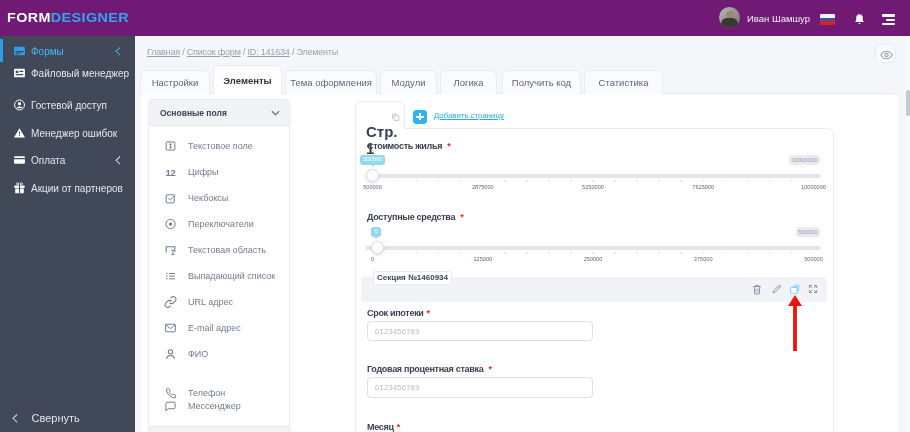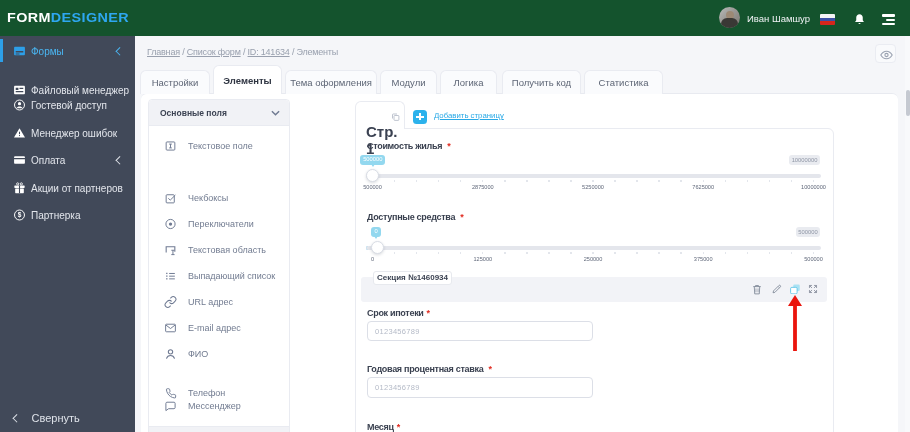--- a/index.html
+++ b/index.html
@@ -1,17 +1,17 @@
 <!DOCTYPE html>
 <html><head><meta charset="utf-8">
 <style>
 *{margin:0;padding:0;box-sizing:border-box}
 html,body{width:910px;height:432px;overflow:hidden}
 body{font-family:"Liberation Sans",sans-serif;background:#f5f6f9;position:relative}
-#navbar{position:absolute;left:0;top:0;width:910px;height:36px;background:#14532d;z-index:5}
+#navbar{position:absolute;left:0;top:0;width:910px;height:36px;background:#701a75;z-index:5}
 #logo{position:absolute;left:7px;top:12px;font-weight:bold;font-size:11.5px;letter-spacing:.3px;color:#fff;transform:scaleX(1.25) scaleY(1.1);transform-origin:0 50%;white-space:nowrap}
 #logo b{color:#2ea7f0}
 #avatar{position:absolute;left:719px;top:7px;width:21px;height:21px;border-radius:50%;background:linear-gradient(135deg,#b9bcba 0%,#9a9895 45%,#7a7671 100%);overflow:hidden}
 #avatar:before{content:"";position:absolute;left:6.5px;top:3.5px;width:8px;height:8px;border-radius:50%;background:#9c8975}
 #avatar:after{content:"";position:absolute;left:2px;top:11px;width:17px;height:11px;border-radius:6px 6px 0 0;background:#3a3835}
 #uname{position:absolute;left:747px;top:13px;font-size:9.5px;color:#f0f2f5}
 #flag{position:absolute;left:820px;top:14px;width:15px;height:10.5px;border-radius:1px;overflow:hidden}
 #flag div{height:3.5px}
 .f-w{background:#f4f4f4}.f-b{background:#3c50a5}.f-r{background:#d6261c}
 #sidebar{position:absolute;left:0;top:36px;width:135px;height:396px;background:#414959;z-index:4}
@@ -93,21 +93,21 @@
   <div style="position:absolute;left:882px;top:22.5px;width:13px;height:2.6px;background:#fff;border-radius:1px"></div>
 </div>
 <div id="sidebar">
   <div class="mi act" style="top:1px">
     <svg width="13" height="13" viewBox="0 0 24 24" fill="#2d9fe8">
         <path d="M4 4h16c1.1 0 2 .9 2 2v12c0 1.1-.9 2-2 2H4c-1.1 0-2-.9-2-2V6c0-1.1.9-2 2-2zm1 8.2v2.6h14v-2.6H5zm0 4.6v1.6h7v-1.6H5z" fill-rule="evenodd"></path>
       </svg>
     <div class="t">Формы</div>
       <div class="chev"></div>
   </div>
-  <div class="mi" style="top:40px">
+  <div class="mi" style="top:23px">
     <svg width="13" height="13" viewBox="0 0 24 24" fill="#fff">
         <path d="M4 4h16c1.1 0 2 .9 2 2v12c0 1.1-.9 2-2 2H4c-1.1 0-2-.9-2-2V6c0-1.1.9-2 2-2zm1 4v4h5V8H5zm7 0v2h7V8h-7zm-7 6v2h14v-2H5z" fill-rule="evenodd"></path>
       </svg>
     <div class="t">Файловый менеджер</div>
   </div>
   <div class="mi" style="top:55.8px">
     <svg width="13" height="13" viewBox="0 0 24 24" fill="none" stroke="#fff" stroke-width="1.8">
         <circle cx="12" cy="12" r="9.2"></circle>
         <circle cx="12" cy="9.5" r="3" fill="#fff" stroke="none"></circle>
         <path d="M6 18.2c1.3-2.4 3.4-3.6 6-3.6s4.7 1.2 6 3.6" fill="#fff" stroke="none"></path>
@@ -131,27 +131,20 @@
   </div>
   <div class="mi" style="top:138px">
     <svg width="13" height="13" viewBox="0 0 24 24" fill="#fff">
         <rect x="2.5" y="7.2" width="19" height="4.6" rx="1"></rect>
         <rect x="4" y="13" width="16" height="8.5" rx="1"></rect>
         <rect x="11" y="7.2" width="2" height="14.3" fill="#414959"></rect>
         <circle cx="8.6" cy="4.4" r="2" fill="none" stroke="#fff" stroke-width="1.6"></circle>
         <circle cx="15.4" cy="4.4" r="2" fill="none" stroke="#fff" stroke-width="1.6"></circle>
       </svg>
     <div class="t">Акции от партнеров</div>
-  </div>
-  <div class="mi" style="top:165.4px">
-    <svg width="13" height="13" viewBox="0 0 24 24" fill="none" stroke="#fff" stroke-width="1.8">
-        <circle cx="12" cy="12" r="9.2"></circle>
-        <text x="12" y="16.2" font-size="12" font-weight="bold" fill="#fff" stroke="none" text-anchor="middle" font-family="Liberation Sans">$</text>
-      </svg>
-    <div class="t">Партнерка</div>
   </div>
 </div>
 <div id="collapse">
     <div class="c"></div>
     <div class="t">Свернуть</div>
   </div>
 <div id="contentbg"></div>
 <div id="sbtrack"></div>
 <div id="sbthumb"></div>
 <div id="crumbs"><a>Главная</a> / <a>Список форм</a> / <a>ID: 141634</a> / Элементы</div>
@@ -177,20 +170,26 @@
       </svg>
     </div>
   <div class="fi" style="top:33px">
       <div class="ic">
         <svg width="13" height="13" viewBox="0 0 24 24" fill="none" stroke="currentColor" stroke-width="1.8">
           <rect x="4" y="4.5" width="16" height="15" rx="1.5"></rect>
           <path d="M9.5 8.5h5M12 8.5v7M9.5 15.5h5"></path>
         </svg>
       </div>
       <div class="t">Текстовое поле</div>
+    </div>
+  <div class="fi" style="top:59px">
+      <div class="ic">
+        <span class="num12">12</span>
+      </div>
+      <div class="t">Цифры</div>
     </div>
   <div class="fi" style="top:85px">
       <div class="ic">
         <svg width="13" height="13" viewBox="0 0 24 24" fill="none" stroke="currentColor" stroke-width="1.8">
           <rect x="4" y="6" width="15" height="15" rx="1.5"></rect>
           <path d="M8 12.5l3.5 3.5L21 6.5"></path>
         </svg>
       </div>
       <div class="t">Чекбоксы</div>
     </div>

